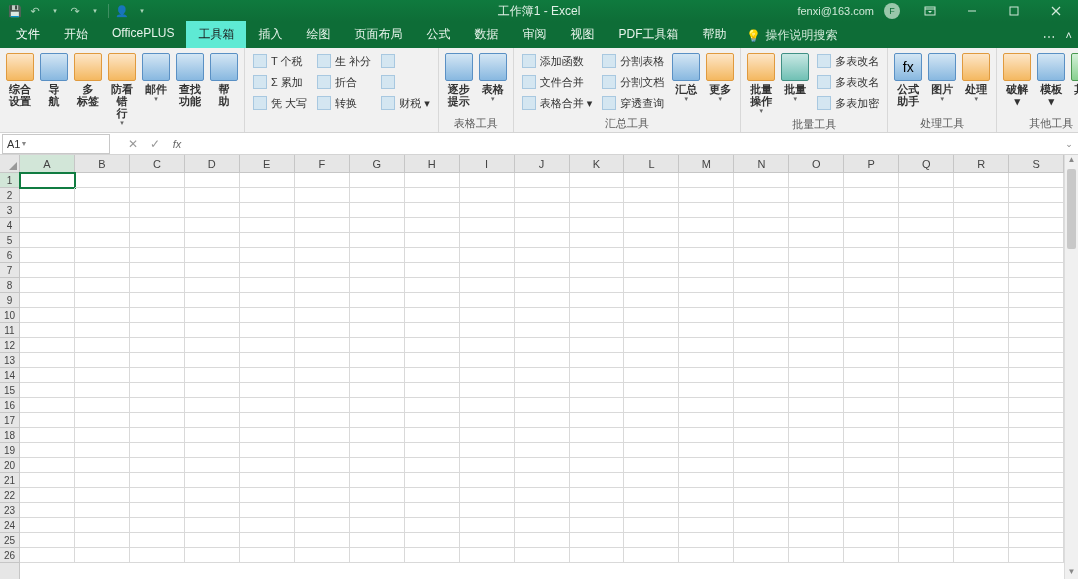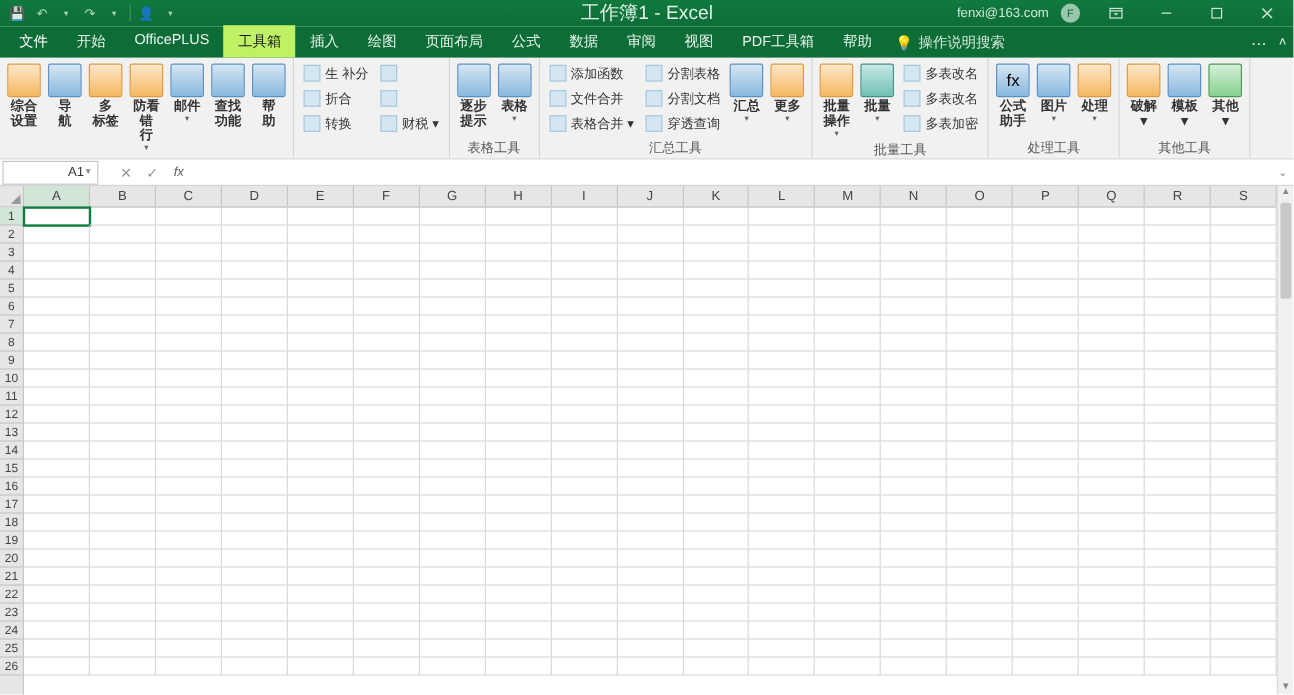--- a/index.html
+++ b/index.html
@@ -2,49 +2,49 @@
 <html><head>
 <meta charset="utf-8">
 <style>
 * { margin: 0; padding: 0; box-sizing: border-box; font-family: "Microsoft YaHei", "Segoe UI", sans-serif; }
 body { width: 1078px; height: 579px; overflow: hidden; background: #fff; font-size: 11px; }
 
 .titlebar { height: 22px; background: linear-gradient(to bottom, #0f7a3e, #0e6d37); display: flex; align-items: center; color: #c8e6d0; position: relative; }
 .qat { display: flex; align-items: center; gap: 6px; padding: 0 8px; }
 .qat .ic { width: 14px; height: 14px; display: flex; align-items: center; justify-content: center; opacity: 0.85; cursor: pointer; }
 .qat .sep { width: 1px; height: 14px; background: rgba(255,255,255,0.2); }
-.title-center { position: absolute; left: 50%; transform: translateX(-50%); font-size: 16px; color: #e0f0e6; }
+.title-center { position: absolute; left: 50%; transform: translateX(-50%); font-size: 12px; color: #e0f0e6; }
 .title-right { position: absolute; right: 4px; display: flex; align-items: center; gap: 6px; }
 .user-email { font-size: 11px; color: #d0e8d8; margin-right: 4px; }
 .avatar { width: 16px; height: 16px; border-radius: 50%; background: #9ac7ab; color: #0e6d37; display: flex; align-items: center; justify-content: center; font-size: 9px; margin-right: 6px; }
 .winbtn { width: 36px; height: 20px; display: flex; align-items: center; justify-content: center; cursor: pointer; color: #d0e8d8; }
 
 .tabbar { height: 26px; background: #0e6d37; display: flex; align-items: flex-end; padding-left: 4px; position: relative; }
 .tab { padding: 5px 12px 5px; font-size: 12px; color: #e8f4ec; cursor: pointer; white-space: nowrap; margin-top: 28px; }
-.tab.active { background: #bef264; color: #1a1a1a; }
+.tab.active { background: #5eead4; color: #1a1a1a; }
 .tab.file { color: #fff; font-weight: 500; }
 .lightbulb { display: flex; align-items: center; padding: 4px 8px; color: #d0e8d8; font-size: 12px; }
 .lightbulb .bulb { margin-right: 4px; }
 .tab-right { position: absolute; right: 6px; bottom: 4px; display: flex; gap: 10px; color: #e8f4ec; font-size: 13px; }
 
 .ribbon { height: 85px; background: #f1f1f1; border-bottom: 1px solid #d4d4d4; display: flex; }
 .rgroup { border-right: 1px solid #d8d8d8; display: flex; flex-direction: column; padding: 3px 4px 0; }
 .rgroup-body { flex: 1; display: flex; align-items: flex-start; gap: 2px; }
 .rgroup-label { height: 16px; font-size: 11px; color: #5a5a5a; text-align: center; position: relative; }
 .rgroup-label .launcher { position: absolute; right: 2px; bottom: 2px; width: 10px; height: 10px; font-size: 9px; color: #888; cursor: pointer; }
 .rbtn-lg { width: 32px; display: flex; flex-direction: column; align-items: center; cursor: pointer; padding: 2px 3px; text-align: center; }
 .rbtn-lg .icn { width: 28px; height: 28px; background: linear-gradient(to bottom, #fff, #e8e8e8); border: 1px solid #c8c8c8; border-radius: 2px; margin-bottom: 2px; position: relative; display: flex; align-items: center; justify-content: center; font-size: 14px; }
 .rbtn-lg .lbl { font-size: 11px; line-height: 12px; color: #333; font-weight: bold; }
 .rbtn-lg .arrow { font-size: 7px; color: #666; }
 .rbtn-stack { display: flex; flex-direction: column; gap: 1px; }
 .rbtn-sm { height: 20px; display: flex; align-items: center; gap: 4px; padding: 0 4px; cursor: pointer; font-size: 11px; color: #333; white-space: nowrap; }
 .rbtn-sm .icn-s { width: 14px; height: 14px; background: #d4e6f1; border: 1px solid #a8c8e0; display: flex; align-items: center; justify-content: center; font-size: 9px; }
 
 .namebox-row { height: 22px; background: #fff; border-bottom: 1px solid #d4d4d4; display: flex; align-items: center; }
-.namebox { width: 80px; height: 20px; border: 1px solid #c8c8c8; margin-left: 2px; padding: 0 4px; font-size: 11px; color: #333; display: flex; align-items: center; justify-content: flex-end; }
+.namebox { width: 108px; height: 20px; border: 1px solid #c8c8c8; margin-left: 2px; padding: 0 4px; font-size: 11px; color: #333; display: flex; align-items: center; justify-content: flex-start; }
 .nb-arrow { font-size: 7px; color: #888; }
 .fbar { flex: 1; display: flex; align-items: center; margin-left: 12px; }
 .fbar .fbtn { width: 22px; text-align: center; color: #999; cursor: pointer; font-size: 12px; }
 .fbar .fx { font-style: italic; color: #666; font-size: 11px; }
 .fbar-input { flex: 1; height: 18px; border: none; outline: none; padding: 0 4px; font-size: 11px; }
 .fbar-expand { width: 18px; text-align: center; color: #888; cursor: pointer; font-size: 9px; }
 
 .sheet-area { position: relative; height: calc(579px - 22px - 26px - 85px - 22px); overflow: hidden; background: #fff; }
 .selectall { position: absolute; left: 0; top: 0; width: 20px; height: 18px; background: #e6e6e6; border-right: 1px solid #c6c6c6; border-bottom: 1px solid #c6c6c6; cursor: pointer; }
 .selectall::after { content: ""; position: absolute; right: 2px; bottom: 2px; border: 4px solid transparent; border-right-color: #999; border-bottom-color: #999; }
@@ -169,20 +169,34 @@
           <div class="lbl">查找<br>功能</div>
         </div>
         <div class="rbtn-lg">
           <div class="icn blue"></div>
           <div class="lbl">帮<br>助</div>
         </div>
       </div>
     </div>
     <div class="rgroup">
       <div class="rgroup-body">
+        <div class="rbtn-stack">
+          <div class="rbtn-sm">
+            <span class="icn-s"></span>
+            <span>T 个税</span>
+          </div>
+          <div class="rbtn-sm">
+            <span class="icn-s"></span>
+            <span>Σ 累加</span>
+          </div>
+          <div class="rbtn-sm">
+            <span class="icn-s"></span>
+            <span>凭 大写</span>
+          </div>
+        </div>
         <div class="rbtn-stack">
           <div class="rbtn-sm">
             <span class="icn-s"></span>
             <span>生 补分</span>
           </div>
           <div class="rbtn-sm">
             <span class="icn-s"></span>
             <span>折合</span>
           </div>
           <div class="rbtn-sm">

